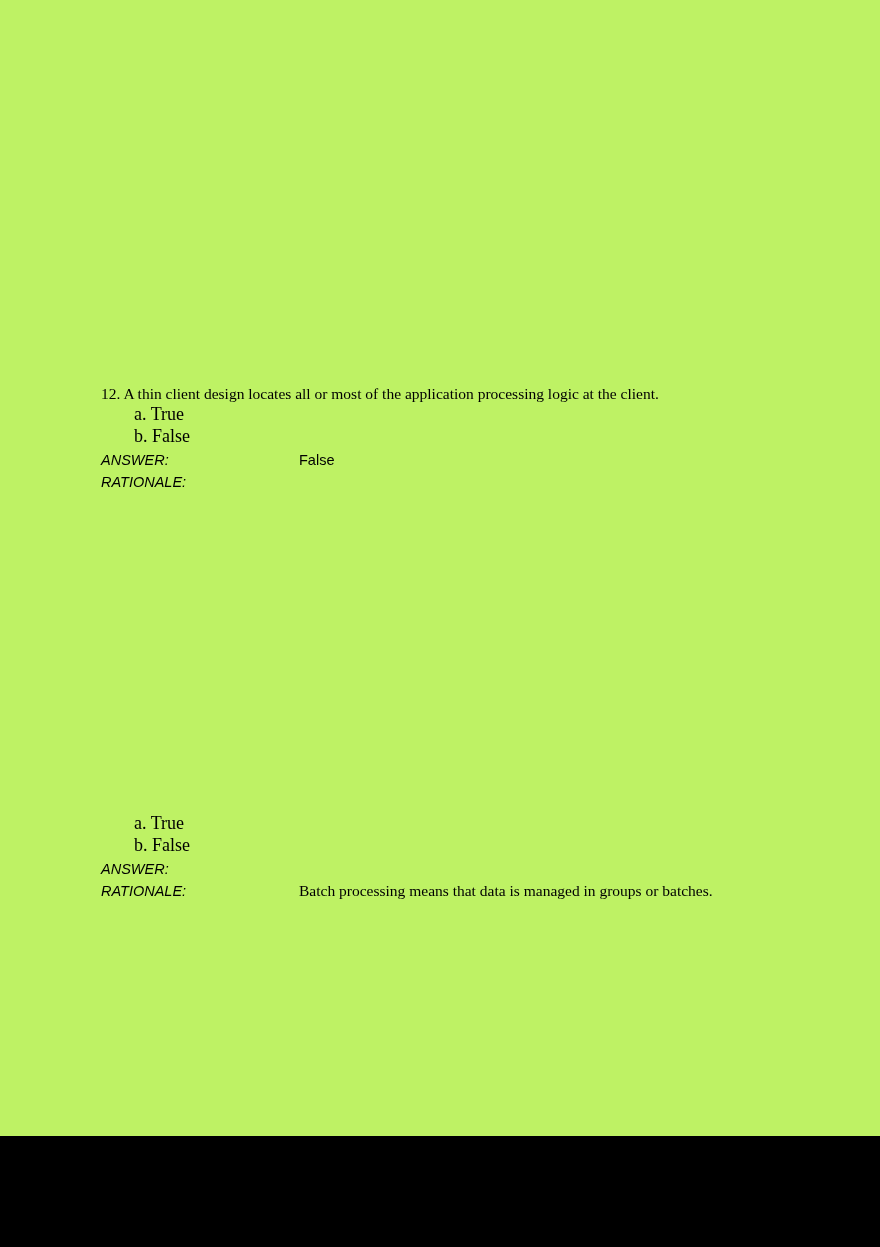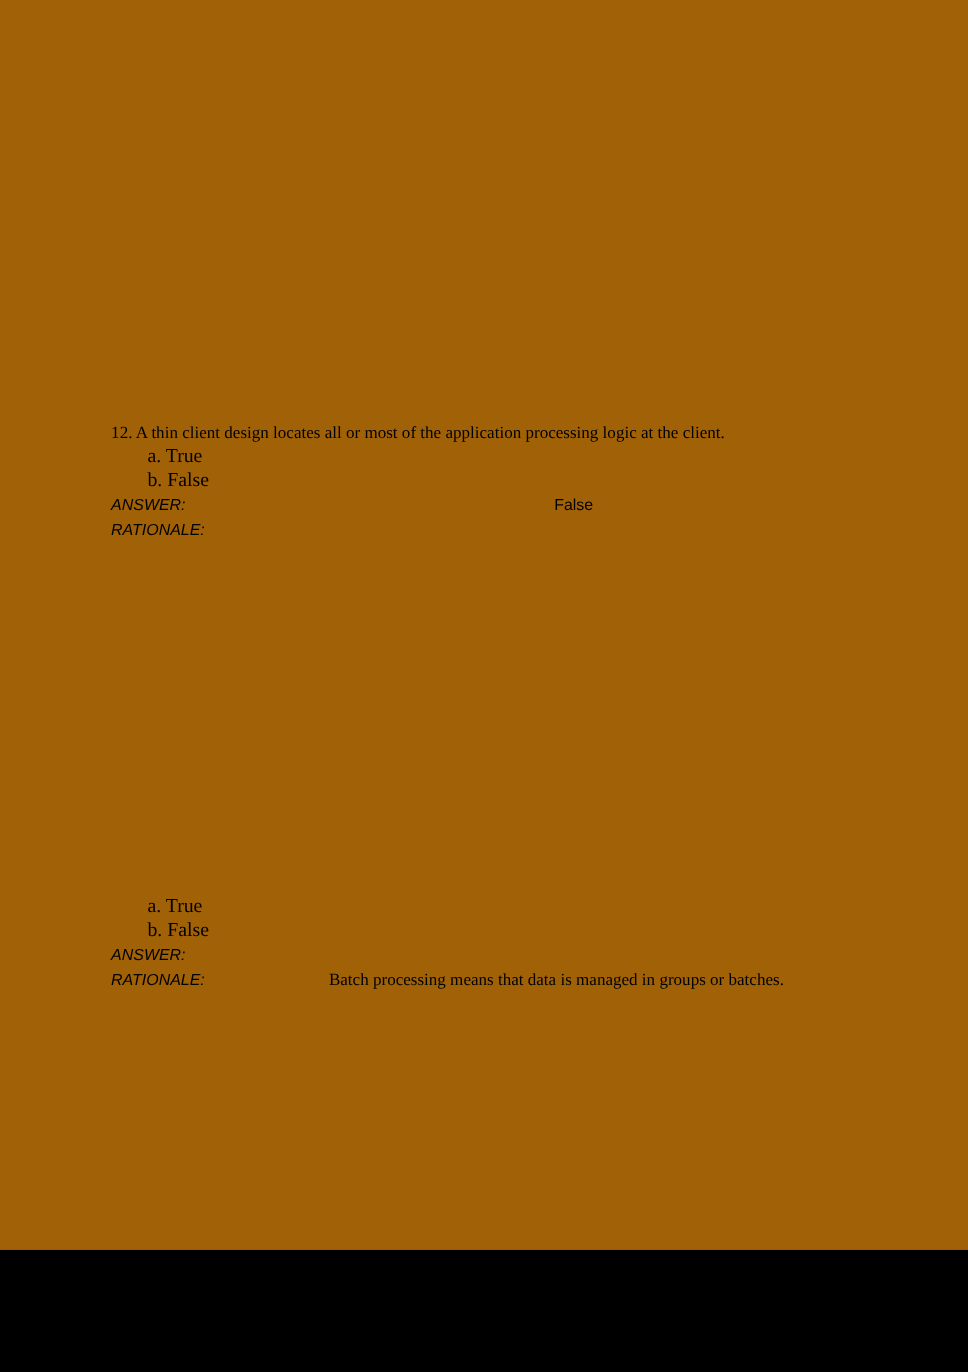--- a/index.html
+++ b/index.html
@@ -14,21 +14,21 @@
     overflow: hidden;
     font-family: "Liberation Serif", serif;
     color: #000000;
   }
   .page {
     position: absolute;
     left: 0;
     top: 0;
     width: 880px;
     height: 1136px;
-    background: #a16207;
+    background: #bef264;
   }
   .footer-bar {
     position: absolute;
     left: 0;
     top: 1136px;
     width: 880px;
     height: 111px;
     background: #000000;
   }
 
@@ -79,21 +79,20 @@
     font-family: "Liberation Serif", serif;
     font-size: 15.5px;
     line-height: 20px;
     color: #000;
     max-width: 445px;
   }
   .meta-value.sans {
     font-family: "Liberation Sans", sans-serif;
     font-size: 14.5px;
     line-height: 23px;
-    text-align: center;
   }
   .rationale-row .meta-label { line-height: 21px; }
 </style>
 </head>
 <body>
 
 <div class="page">
 
   <div class="question-block" id="q1">
     <div class="q-stem">

